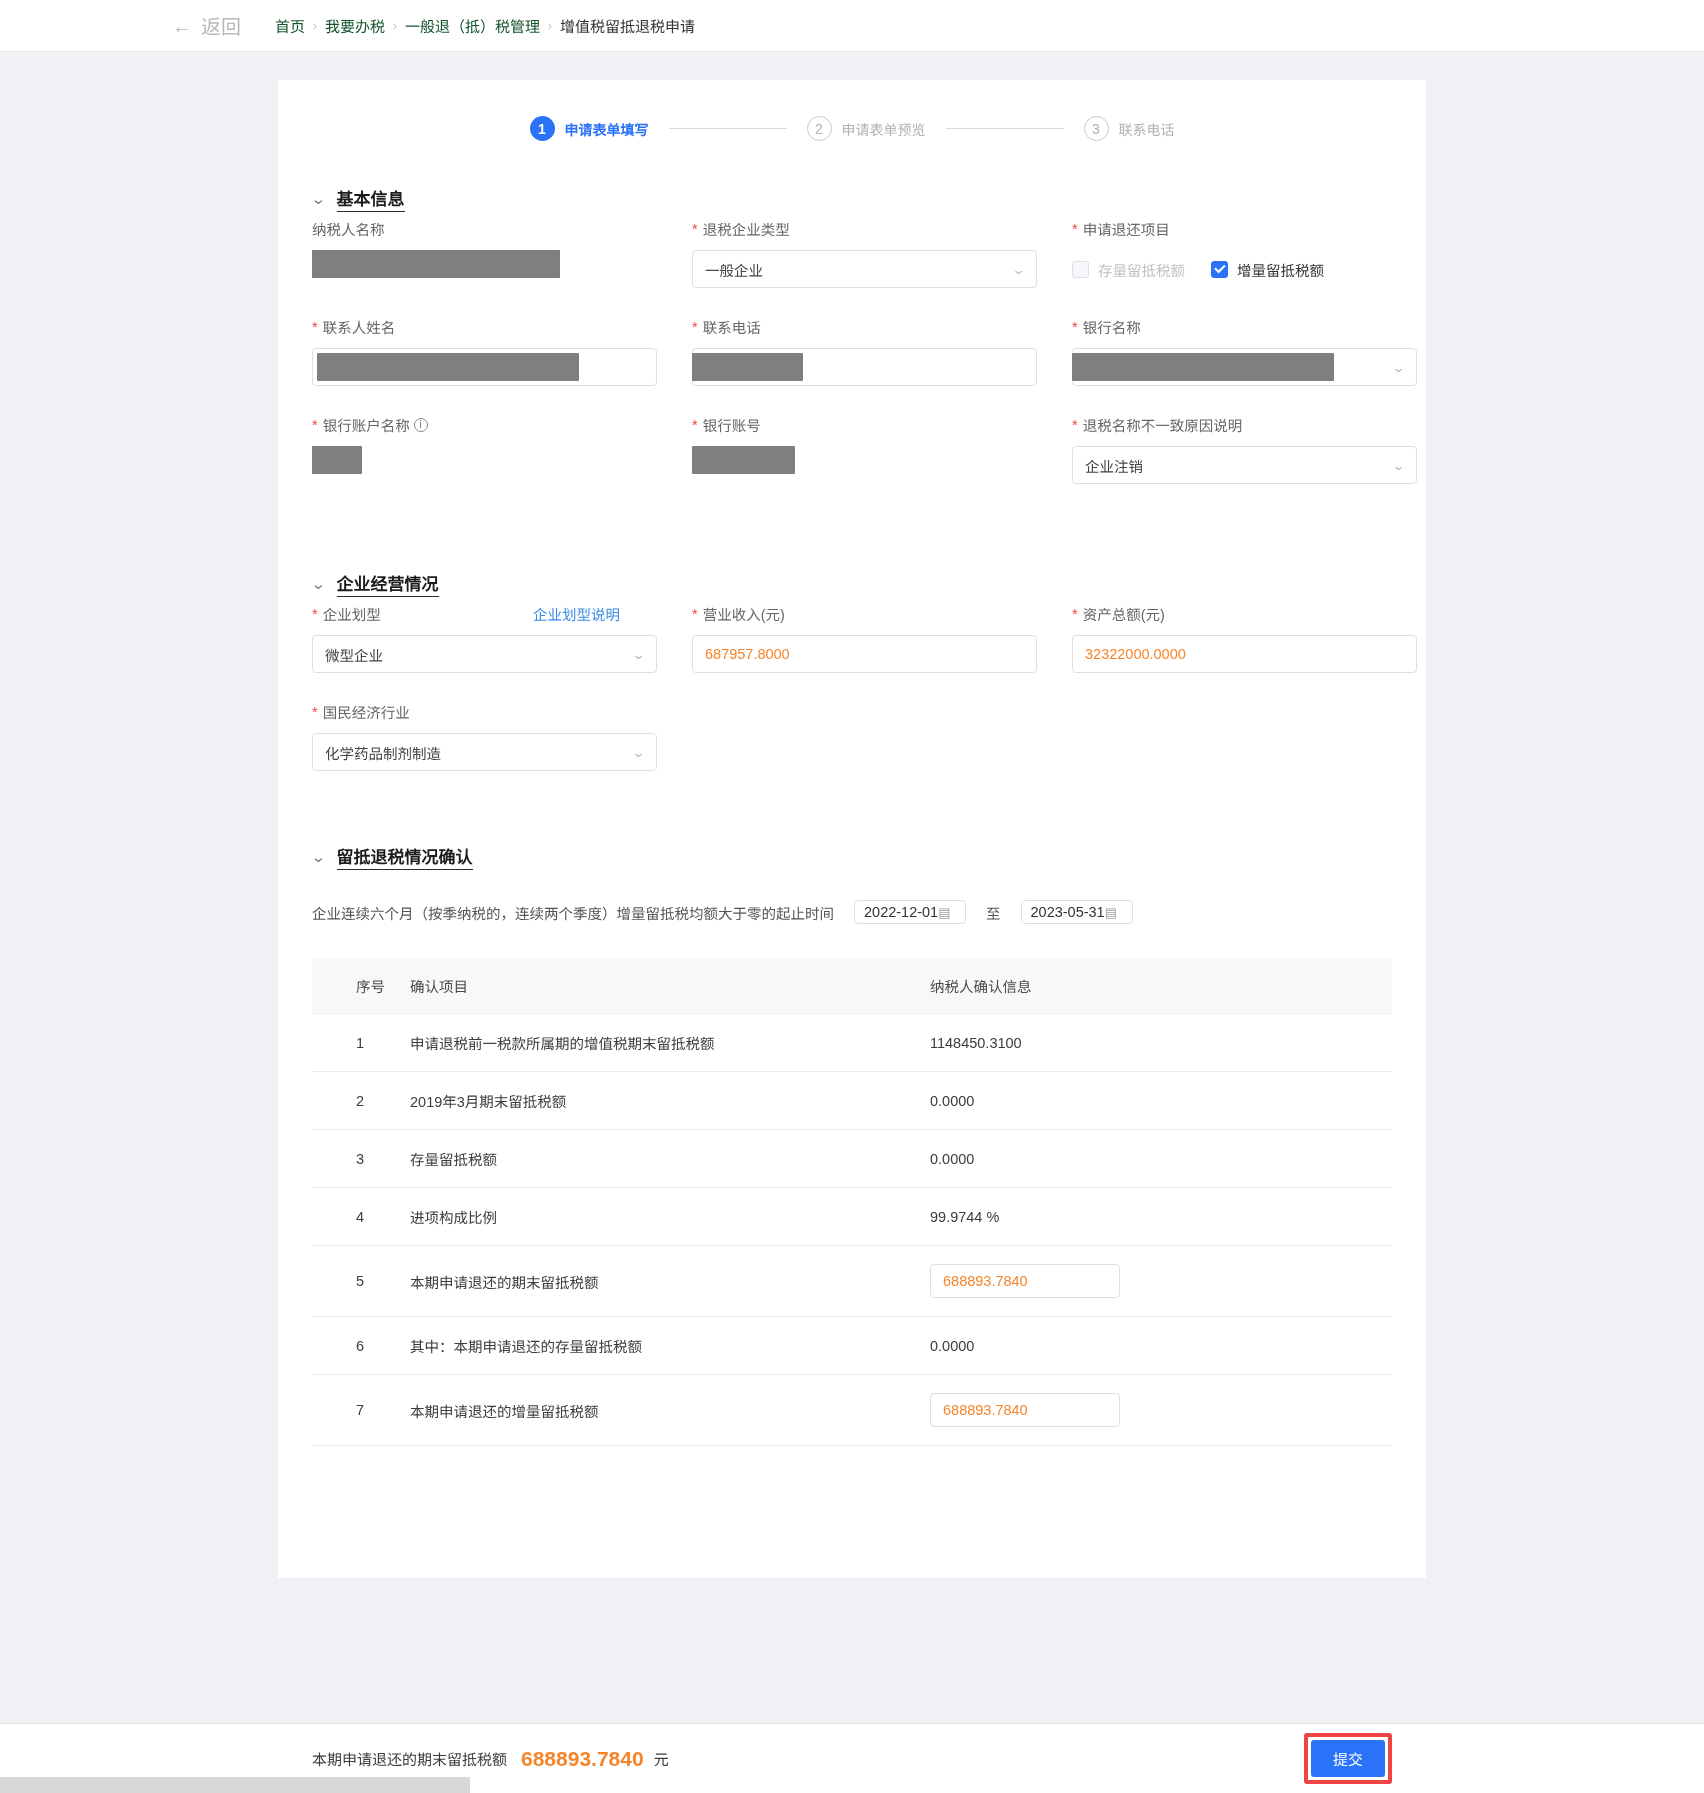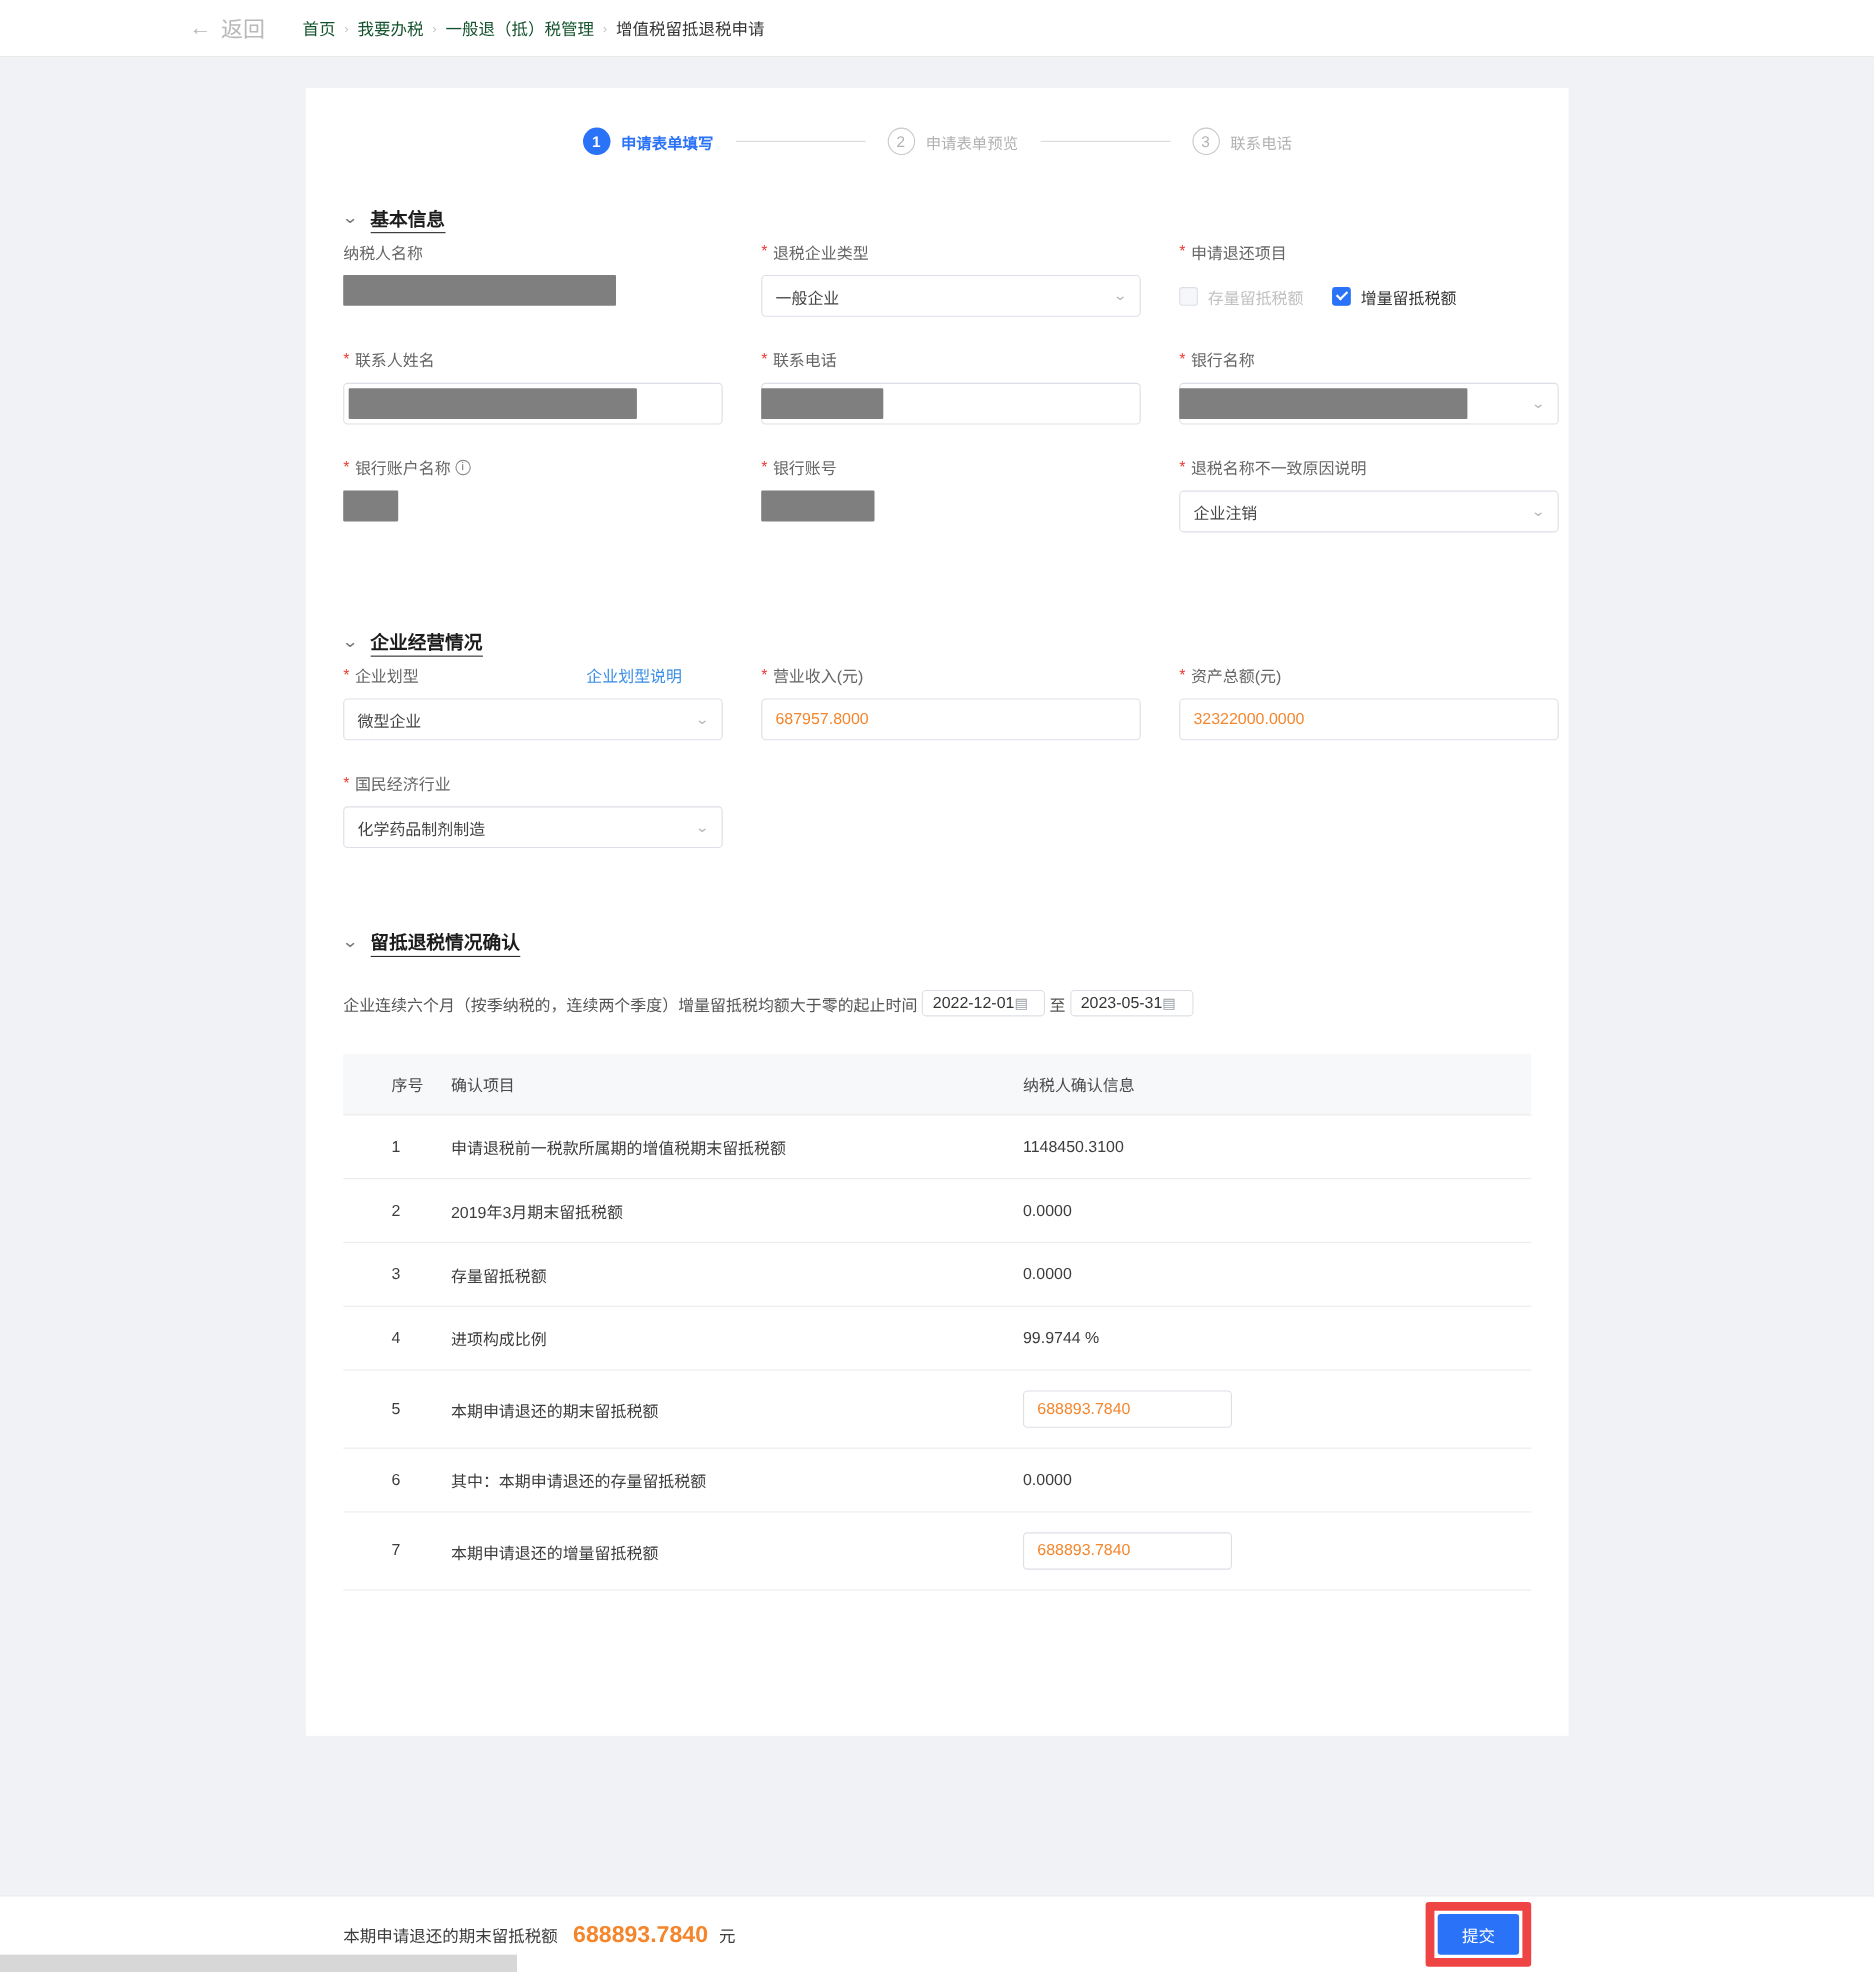--- a/index.html
+++ b/index.html
@@ -135,21 +135,21 @@
   .cb.disabled .cb-text { color: #c1c1c1; }
 
   .info-i {
     display: inline-flex; align-items: center; justify-content: center;
     width: 14px; height: 14px; border: 1px solid #8b8b8b; border-radius: 50%;
     font-size: 10px; color: #6b6b6b; font-style: normal; line-height: 1;
   }
 
   
   .daterow {
-    display: flex; align-items: center; gap: 4px;
+    display: flex; align-items: center; gap: 20px;
     padding: 0 34px; margin-top: 30px;
     font-size: 14.5px; color: #555;
   }
   .datebox {
     width: 112px; height: 24px; border: 1px solid #dcdfe6; border-radius: 4px;
     display: flex; align-items: center; justify-content: flex-start;
     padding: 0 9px; font-size: 14.5px; color: #333; background: #fff;
   }
   .cal-ico { color: #9aa0a6; font-size: 13px; }
   .to-lbl { color: #555; }
@@ -184,21 +184,21 @@
     display: flex; align-items: center; z-index: 20;
   }
   .footer-inner {
     width: 1148px; margin: 0 auto; display: flex; align-items: center;
     padding: 0 34px;
   }
   .f-lbl { font-size: 15px; color: #3c3c3c; }
   .f-amt { font-size: 21px; font-weight: bold; color: #f5852b; margin: 0 10px 0 14px; }
   .f-unit { font-size: 15px; color: #3c3c3c; }
   .submit-wrap {
-    margin-left: auto; border: 8px solid #ef4444; border-radius: 3px;
+    margin-left: auto; border: 4px solid #ef4444; border-radius: 3px;
     padding: 3px;
   }
   .submit-btn {
     background: #2a72f8; color: #fff; border: none; border-radius: 3px;
     font-size: 15px; padding: 8px 22px; cursor: pointer;
     font-family: "Liberation Sans", sans-serif;
   }
   .taskbar {
     position: fixed; left: 0; bottom: 0; width: 470px; height: 16px;
     background: #d7d7d7; z-index: 30;

